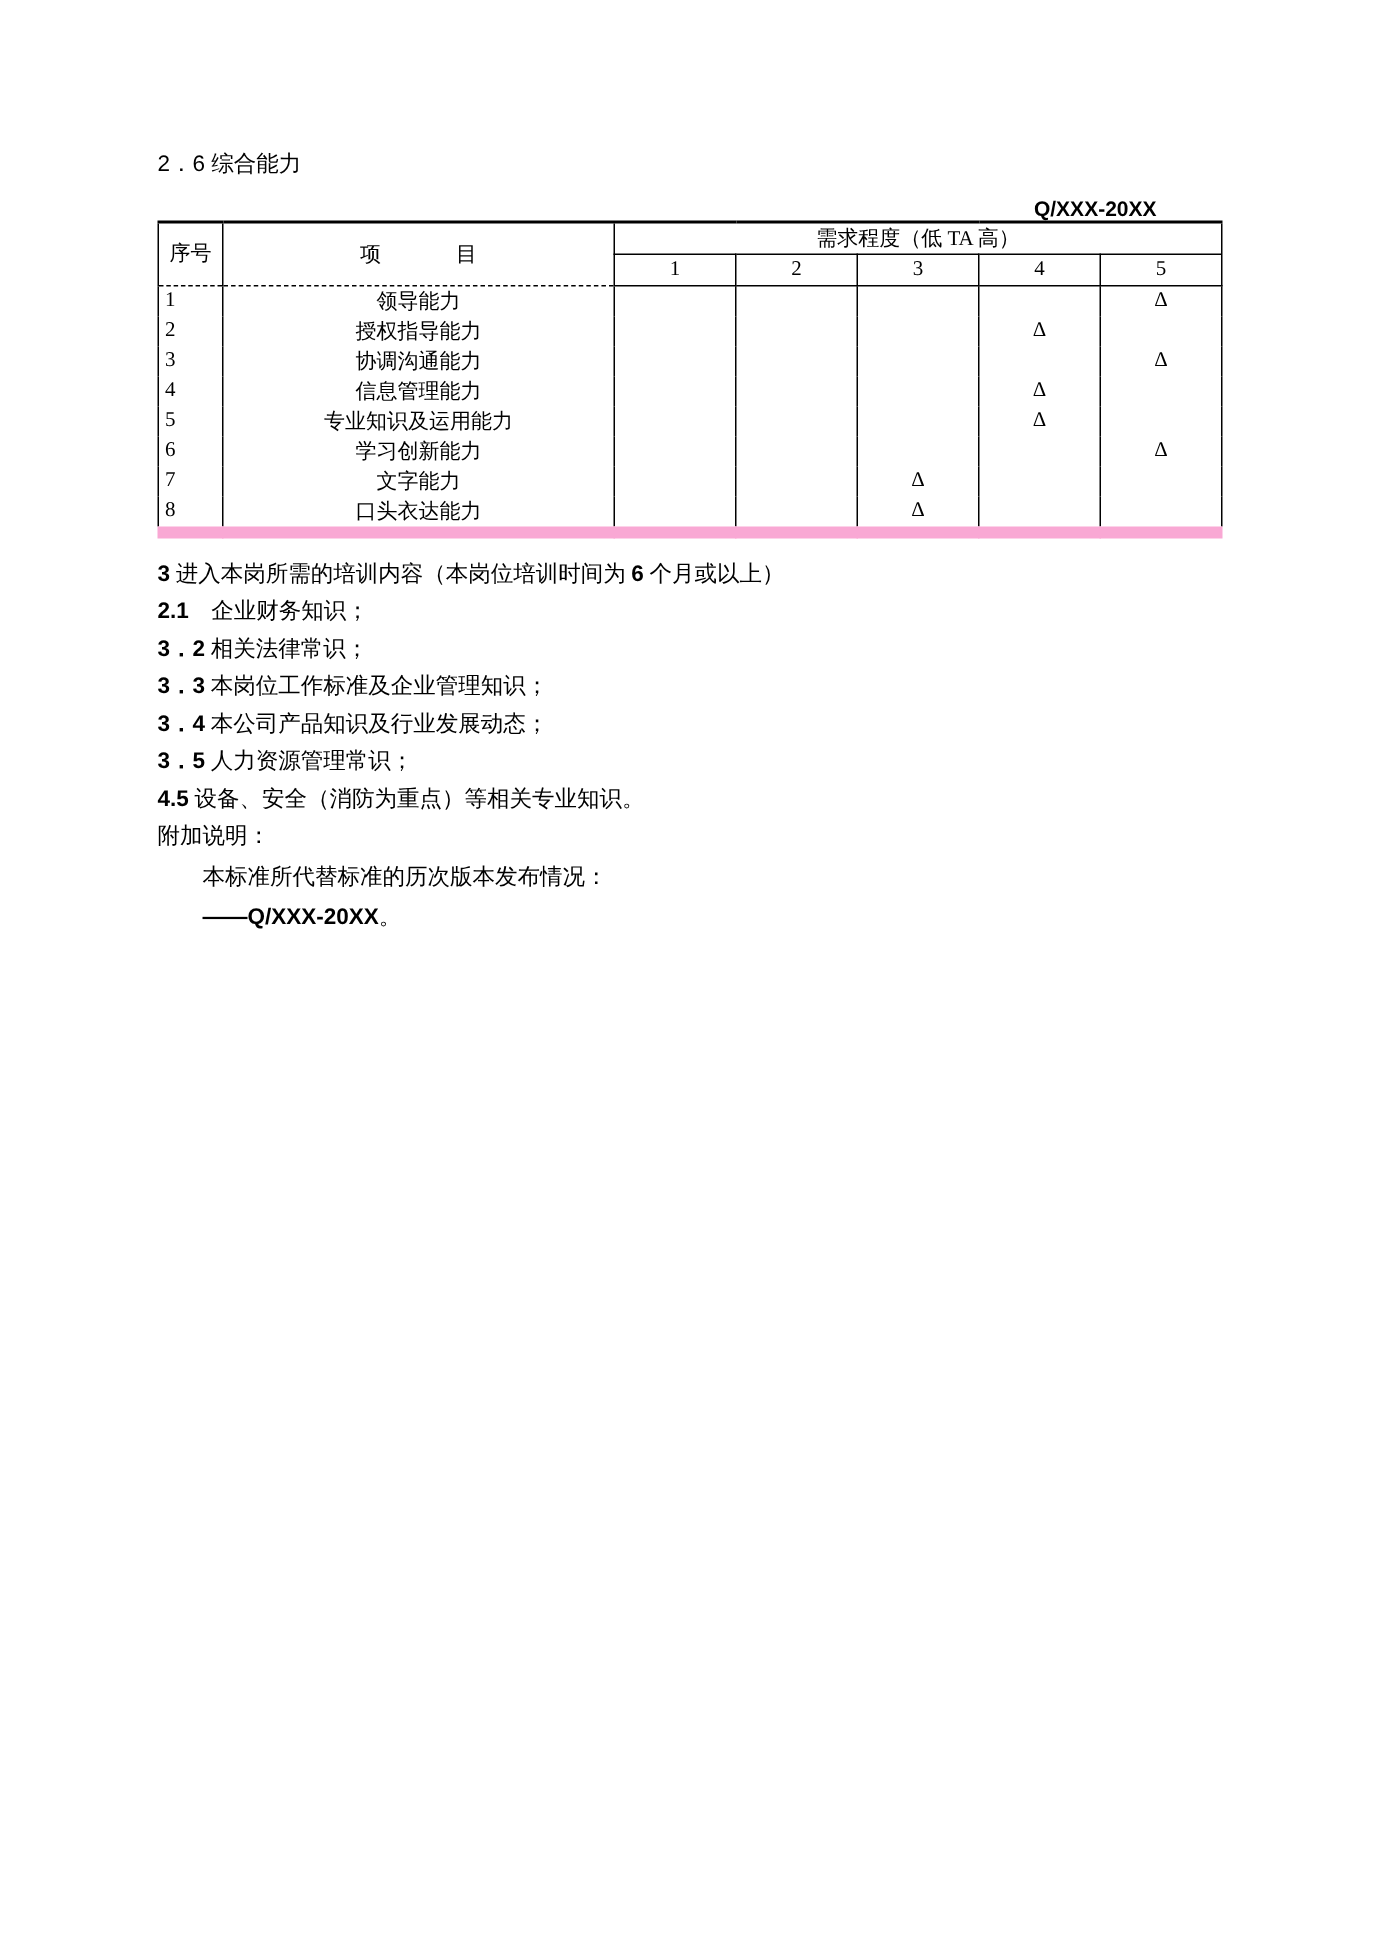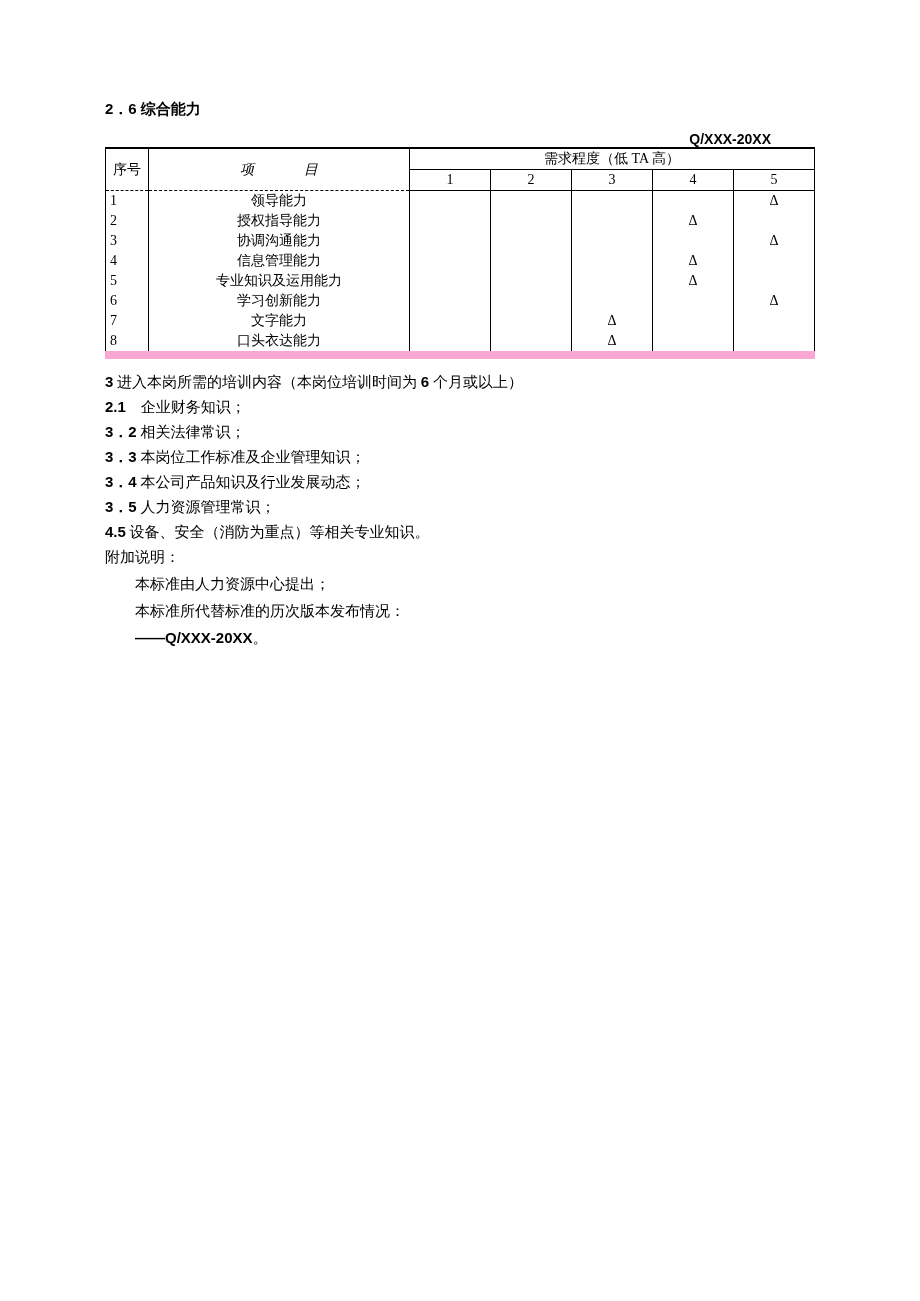--- a/index.html
+++ b/index.html
@@ -7,21 +7,21 @@
       padding: 0;
       background: #fff;
       font-family: "SimSun", serif;
       width: 920px;
     }
     .page {
       padding: 100px 105px 0 105px;
       box-sizing: border-box;
     }
     .heading {
-      font-weight: bold;
+      font-weight: normal;
       font-size: 15px;
       margin-bottom: 12px;
       font-family: "Microsoft YaHei", "SimHei", sans-serif;
     }
     .right-code {
       text-align: right;
       font-weight: bold;
       font-size: 14px;
       font-family: "Microsoft YaHei", "SimHei", sans-serif;
       padding-right: 44px;
@@ -57,21 +57,20 @@
     table.ability .seq-head {
       vertical-align: middle;
       width: 38px;
       line-height: 14px;
       padding: 2px;
     }
     table.ability .item-head {
       vertical-align: middle;
       letter-spacing: 50px;
       text-indent: 50px;
-      font-style: italic;
     }
     table.ability td.seq {
       text-align: left;
     }
     table.ability td.item {
       text-align: center;
       padding-left: 4px;
     }
     table.ability td.mark {
       text-align: center;
@@ -216,19 +215,18 @@
       <div class="para-bold-lead"><span class="num">2.1</span><span class="txt">　企业财务知识；</span></div>
       <div class="para-bold-lead"><span class="num">3．2</span><span class="txt"> 相关法律常识；</span></div>
       <div class="para-bold-lead"><span class="num">3．3</span><span class="txt"> 本岗位工作标准及企业管理知识；</span></div>
       <div class="para-bold-lead"><span class="num">3．4</span><span class="txt"> 本公司产品知识及行业发展动态；</span></div>
       <div class="para-bold-lead"><span class="num">3．5</span><span class="txt"> 人力资源管理常识；</span></div>
       <div class="para-bold-lead"><span class="num">4.5</span><span class="txt"> 设备、安全（消防为重点）等相关专业知识。</span></div>
     </div>
 
   <div class="addendum">
     <div class="label">附加说明：</div>
-    <div class="line">本标准由人力资源中心提出；</div>
     <div class="line small-txt">本标准所代替标准的历次版本发布情况：</div>
     <div class="line">
       <span class="bold">——</span><span class="bold">Q/XXX-20XX</span><span>。</span>
     </div>
   </div>
 </div>
 
 </body></html>

